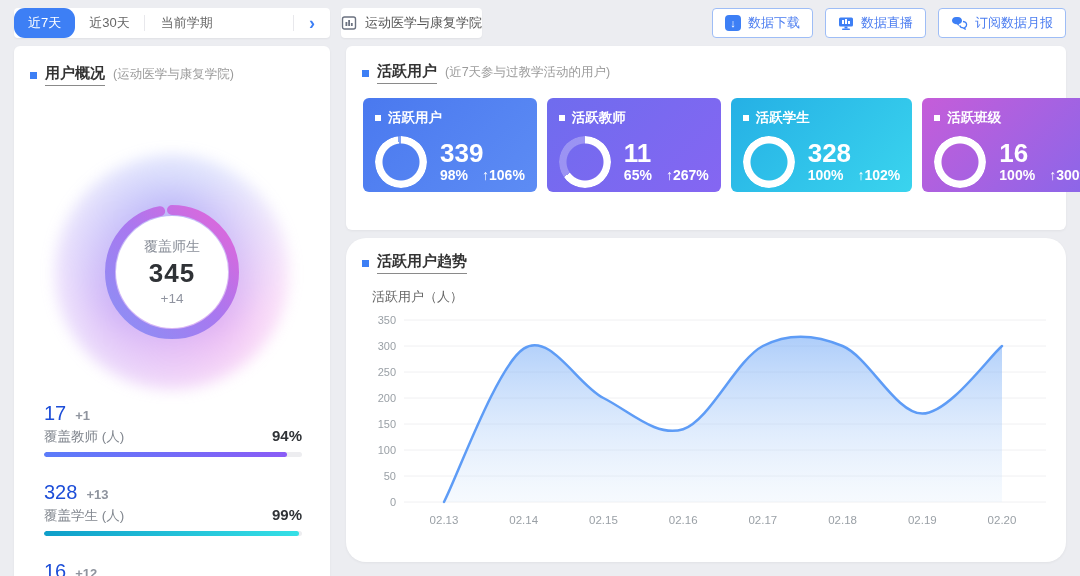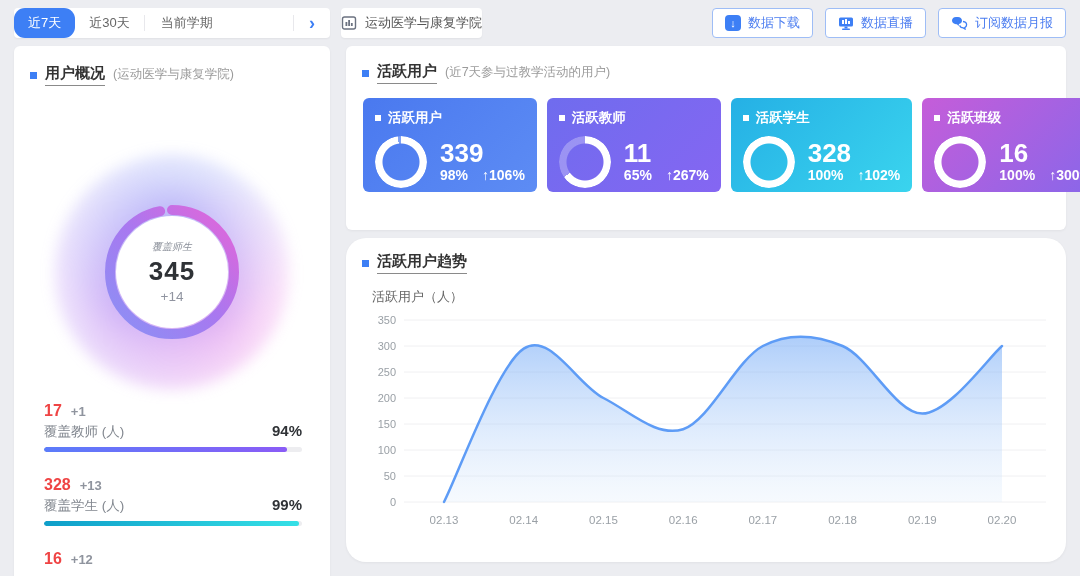--- a/index.html
+++ b/index.html
@@ -29,28 +29,28 @@
   .donut-wrap { position:absolute; left:50%; top:108px; transform:translateX(-50%); width:236px; height:236px; }
   .donut-glow { position:absolute; inset:0; border-radius:50%;
     background:
       radial-gradient(circle at 50% 30%, rgba(120,135,245,.42), rgba(120,135,245,0) 62%),
       radial-gradient(circle at 30% 62%, rgba(175,120,242,.40), rgba(175,120,242,0) 62%),
       radial-gradient(circle at 68% 68%, rgba(233,110,226,.38), rgba(233,110,226,0) 62%),
       radial-gradient(circle at 50% 50%, rgba(160,130,245,.25), rgba(160,130,245,0) 70%);
     filter:blur(7px); }
   .donut-svg { position:absolute; left:50%; top:50%; transform:translate(-50%,-50%); }
   .donut-center { position:absolute; left:50%; top:50%; transform:translate(-50%,-50%); width:112px; height:112px; background:#fff; border-radius:50%; display:flex; flex-direction:column; align-items:center; justify-content:center; gap:2px; }
-  .donut-label { font-size:10px; color:#8a8f99;font-style:italic; }
+  .donut-label { font-size:14px; color:#8a8f99; }
   .donut-value { font-size:26px; font-weight:bold; color:#2f3236; letter-spacing:1px; }
   .donut-delta { font-size:13.5px; color:#9094a0; }
 
   .stats { position:absolute; left:30px; right:28px; top:356px; }
   .stat-row { margin-bottom:24px; }
   .stat-line1 { display:flex; align-items:baseline; gap:9px; }
-  .stat-value { font-size:16px; font-weight:bold; color:#ef4444; }
+  .stat-value { font-size:20px; font-weight:normal; color:#1d4ed8; }
   .stat-delta { font-size:13px; font-weight:bold; color:#8f949e; }
   .stat-line2 { display:flex; justify-content:space-between; align-items:baseline; margin-top:2px; }
   .stat-label { font-size:13.5px; color:#82878f; }
   .stat-pct { font-size:15px; font-weight:bold; color:#2f3236; }
   .bar-track { margin-top:6px; height:5px; border-radius:3px; background:#ededf0; overflow:hidden; }
   .bar-fill { height:100%; border-radius:3px; }
 
   
   .panel-active { left:346px; top:46px; width:720px; height:184px; }
   .cards { position:absolute; left:17px; right:17px; top:52px; display:flex; gap:10px; }

